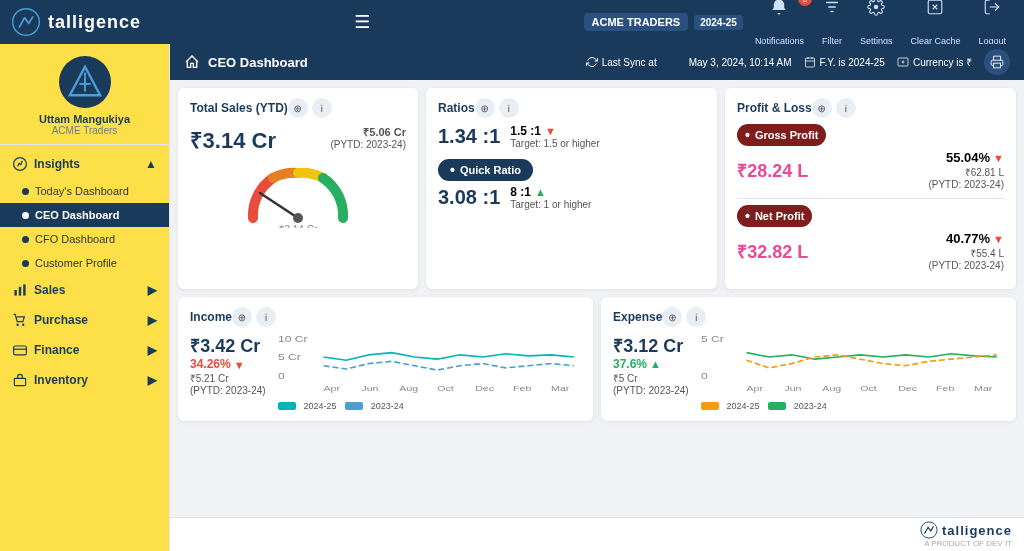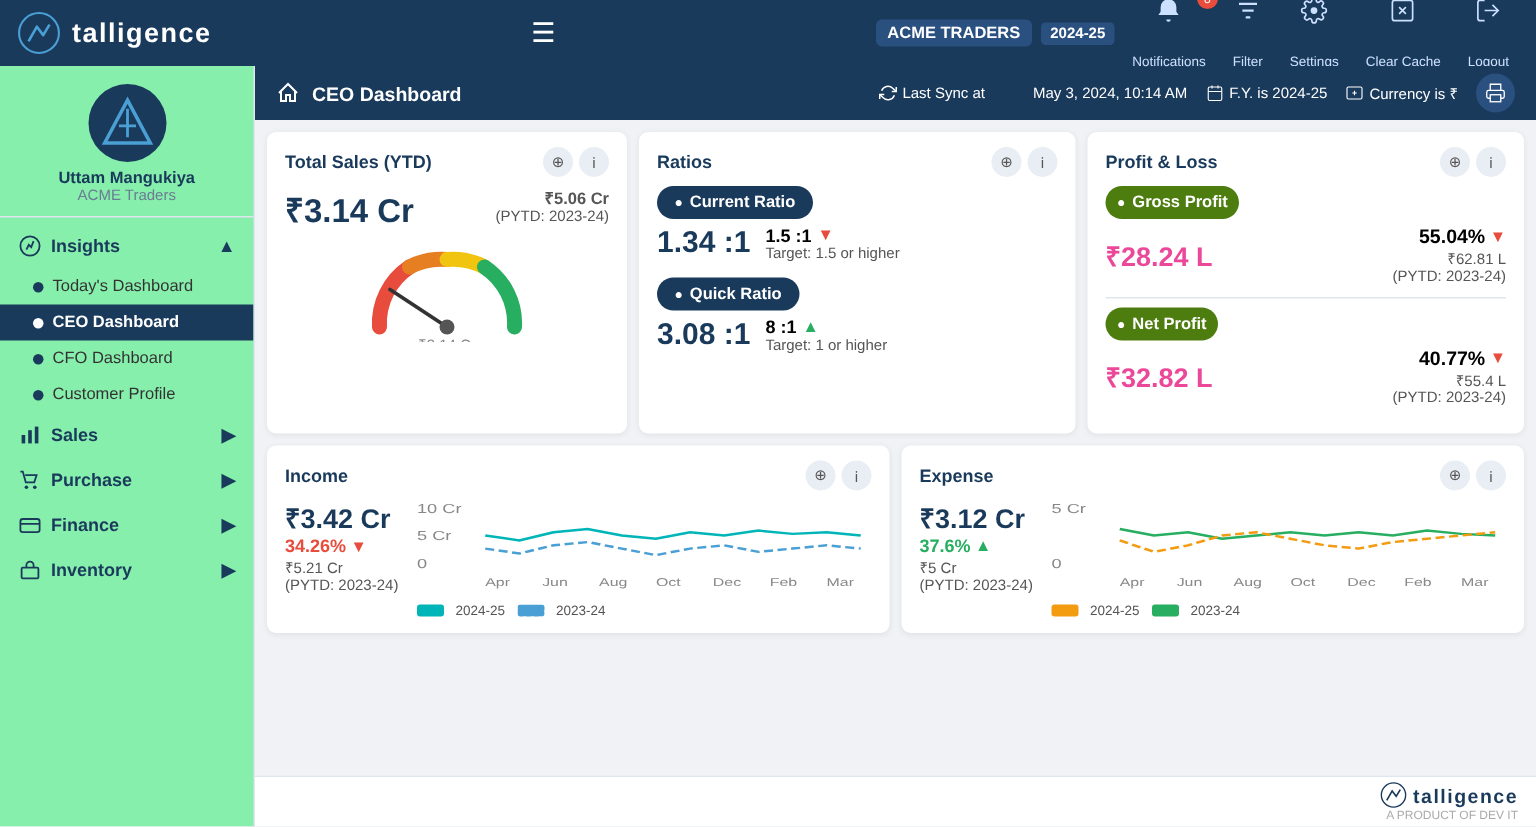--- a/index.html
+++ b/index.html
@@ -74,21 +74,21 @@
 
     
     .main-layout {
       display: flex;
       height: calc(551px - 44px);
     }
 
     
     .sidebar {
       width: 170px;
-      background: #86efac;
+      background: #fde047;
       border-right: 1px solid #e0e6ed;
       display: flex;
       flex-direction: column;
       flex-shrink: 0;
     }
     .sidebar-profile {
       display: flex;
       flex-direction: column;
       align-items: center;
       padding: 12px 0 8px;
@@ -189,21 +189,21 @@
 
     .card {
       background: #fff;
       border-radius: 6px;
       padding: 10px 12px;
       flex: 1;
       box-shadow: 0 1px 4px rgba(0,0,0,0.07);
     }
     .card-header {
       display: flex;
-      justify-content: space-between;
+      justify-content: flex-start;
       align-items: center;
       margin-bottom: 6px;
     }
     .card-title {
       font-size: 12px;
       font-weight: 700;
       color: #1a3a5c;
     }
     .card-icons { display: flex; gap: 4px; }
     .card-icon-btn {
@@ -248,21 +248,21 @@
     .ratio-target-val { font-weight: 700; font-size: 12px; }
     .arrow-up { color: #27ae60; font-size: 11px; }
     .arrow-down { color: #e74c3c; font-size: 11px; }
 
     
     .pnl-card { flex: 1; }
     .pnl-section { margin-bottom: 8px; }
     .pnl-pill {
       display: inline-flex;
       align-items: center;
-      background: #4d7c0f;
+      background: #7f1d1d;
       color: #fff;
       border-radius: 14px;
       padding: 3px 8px;
       font-size: 11px;
       font-weight: 600;
       margin-bottom: 4px;
     }
     .pnl-pill::before { content: '•'; margin-right: 5px; font-size: 14px; }
     .pnl-row { display: flex; align-items: center; justify-content: space-between; }
     .pnl-main-val { font-size: 18px; font-weight: 800; color: #ec4899; }
@@ -561,21 +561,20 @@
         <div class="card ratios-card">
           <div class="card-header">
             <span class="card-title">Ratios</span>
             <div class="card-icons">
               <div class="card-icon-btn">⊕</div>
               <div class="card-icon-btn">ℹ</div>
             </div>
           </div>
 
           <div>
-            <div class="ratio-pill">Current Ratio</div>
             <div class="ratio-row">
               <span class="ratio-value">1.34 :1</span>
               <div>
                 <div style="display:flex;align-items:center;gap:4px;">
                   <span class="ratio-target-val">1.5 :1</span>
                   <span class="arrow-down">▼</span>
                 </div>
                 <div class="ratio-target">Target: 1.5 or higher</div>
               </div>
             </div>

